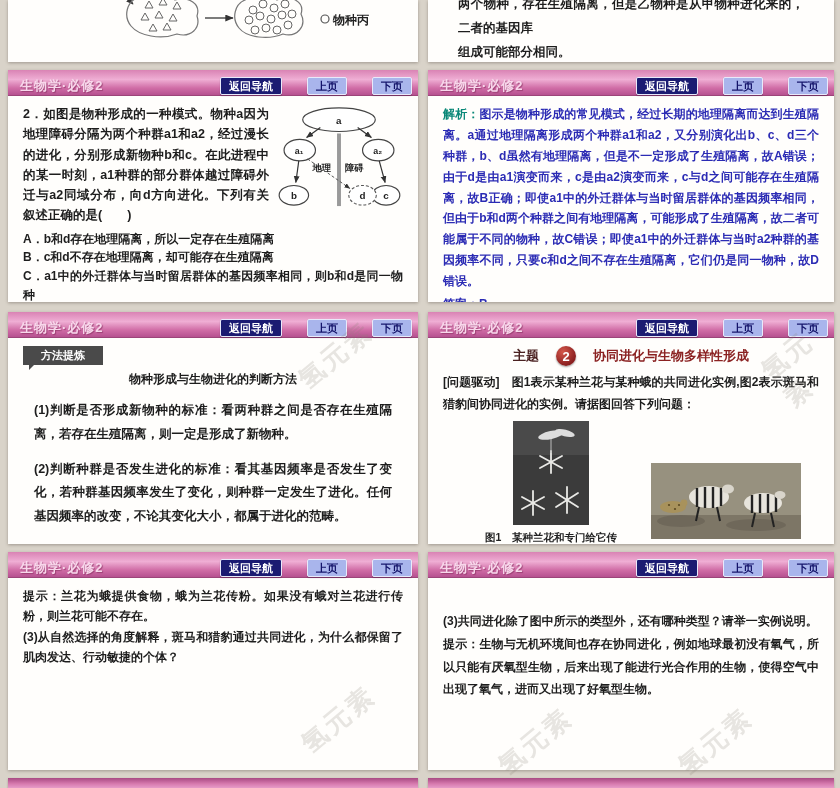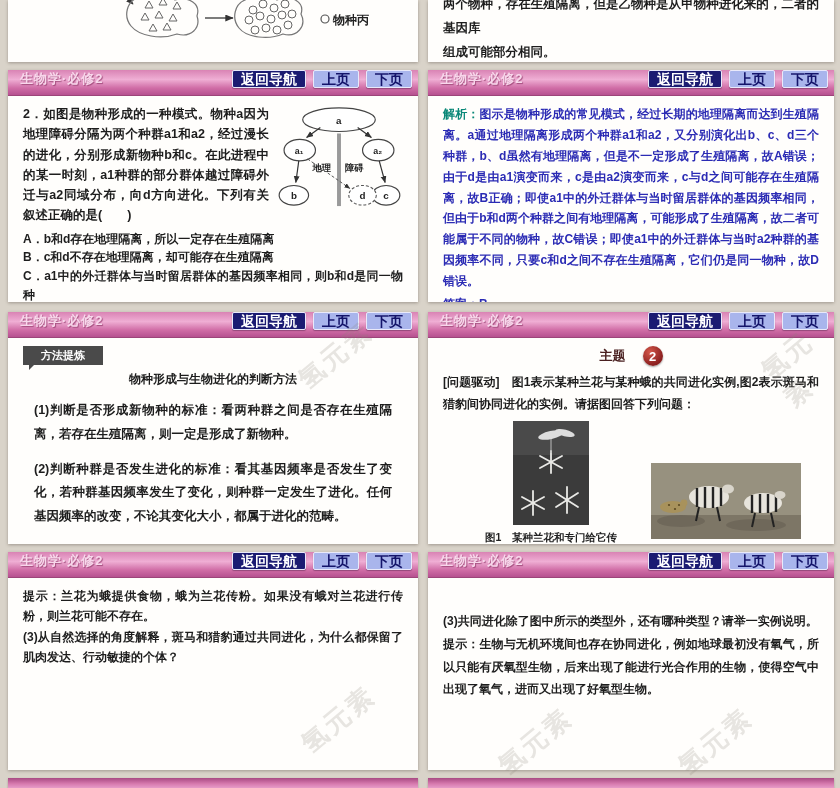--- a/index.html
+++ b/index.html
@@ -9,28 +9,28 @@
     font-family:"Liberation Sans","DejaVu Sans",sans-serif;
   }
   .slide{
     position:absolute;background:#fffefc;
     box-shadow:0 1px 3px rgba(90,80,70,.45);
   }
   .slide-header{
     height:26px;box-sizing:border-box;
     background:linear-gradient(180deg,#d983b4 0%,#efaed4 38%,#d06da6 72%,#b65190 100%);
     border-bottom:1px solid #9c4579;
-    display:flex;align-items:flex-start;padding:0 6px 0 12px;
+    display:flex;align-items:flex-end;padding:0 6px 0 12px;
   }
   .hdr-title{
     flex:1;color:#f8d7eb;font-weight:bold;font-size:13px;letter-spacing:1px;
     text-shadow:1px 1px 1px rgba(140,50,100,.7);
   }
   .btn{
-    font-size:14px;line-height:14px;padding:1px 8px;margin-left:7px;
+    font-size:11px;line-height:14px;padding:1px 8px;margin-left:25px;
     border:1px solid #e9e9fa;border-radius:2px;font-weight:bold;cursor:pointer;
     box-shadow:0 1px 1px rgba(60,20,60,.4);
   }
   .btn-nav{background:#1b1b72;color:#ffffff;}
   .btn-page{background:#a9b5ec;color:#14146a;}
   .slide-content{
     position:relative;box-sizing:border-box;height:calc(100% - 26px);
     overflow:hidden;padding:8px 15px 4px 15px;
     font-size:12.5px;color:#1d1d1d;font-weight:bold;text-align:justify;
   }
@@ -120,21 +120,21 @@
           <circle cx="174" cy="38" r="4"></circle>
           <circle cx="185" cy="33" r="4"></circle>
       </g>
       <circle cx="222" cy="27" r="4" fill="none" stroke="#555" stroke-width="1.2"></circle>
       <text x="230" y="32" font-size="12" font-weight="bold" fill="#222">物种丙</text>
     </svg>
   </div>
 </div>
 
 <div class="slide" style="left:428px;top:0;width:406px;height:62px;">
-  <div class="slide-content no-header" style="padding:0 15px;">
+  <div class="slide-content no-header" style="padding:0 30px;">
     <div class="cut-line">两个物种，存在生殖隔离，但是乙物种是从甲物种进化来的，二者的基因库</div>
     <div class="plain-line">组成可能部分相同。</div>
 
   </div>
 </div>
 
 <div class="slide" style="left:8px;top:70px;width:410px;height:232px;">
   <div class="slide-header">
     <span class="hdr-title">生物学·必修2</span>
     <span class="btn btn-nav">返回导航</span>
@@ -208,20 +208,21 @@
   <div class="slide-header">
     <span class="hdr-title">生物学·必修2</span>
     <span class="btn btn-nav">返回导航</span>
     <span class="btn btn-page">上页</span>
     <span class="btn btn-page">下页</span>
   </div>
   <div class="slide-content">
     <div class="theme-row">
       <span class="theme-label">主题</span>
       <span class="theme-circle">2</span>
+      <span class="theme-title">协同进化与生物多样性形成</span>
     </div>
     <p class="prompt">
       <span>[问题驱动]</span>　<span>图1表示某种兰花与某种蛾的共同进化实例,图2表示斑马和猎豹间协同进化的实例。请据图回答下列问题：</span>
     </p>
     <div class="figs">
       <div class="figblock">
         <svg width="76" height="104">
           <rect x="0" y="0" width="76" height="104" fill="#3b3b3b"></rect>
           <rect x="0" y="0" width="76" height="34" fill="#4a4a4a"></rect>
           <g stroke="#e9e9e6" stroke-width="1.8" stroke-linecap="round">

